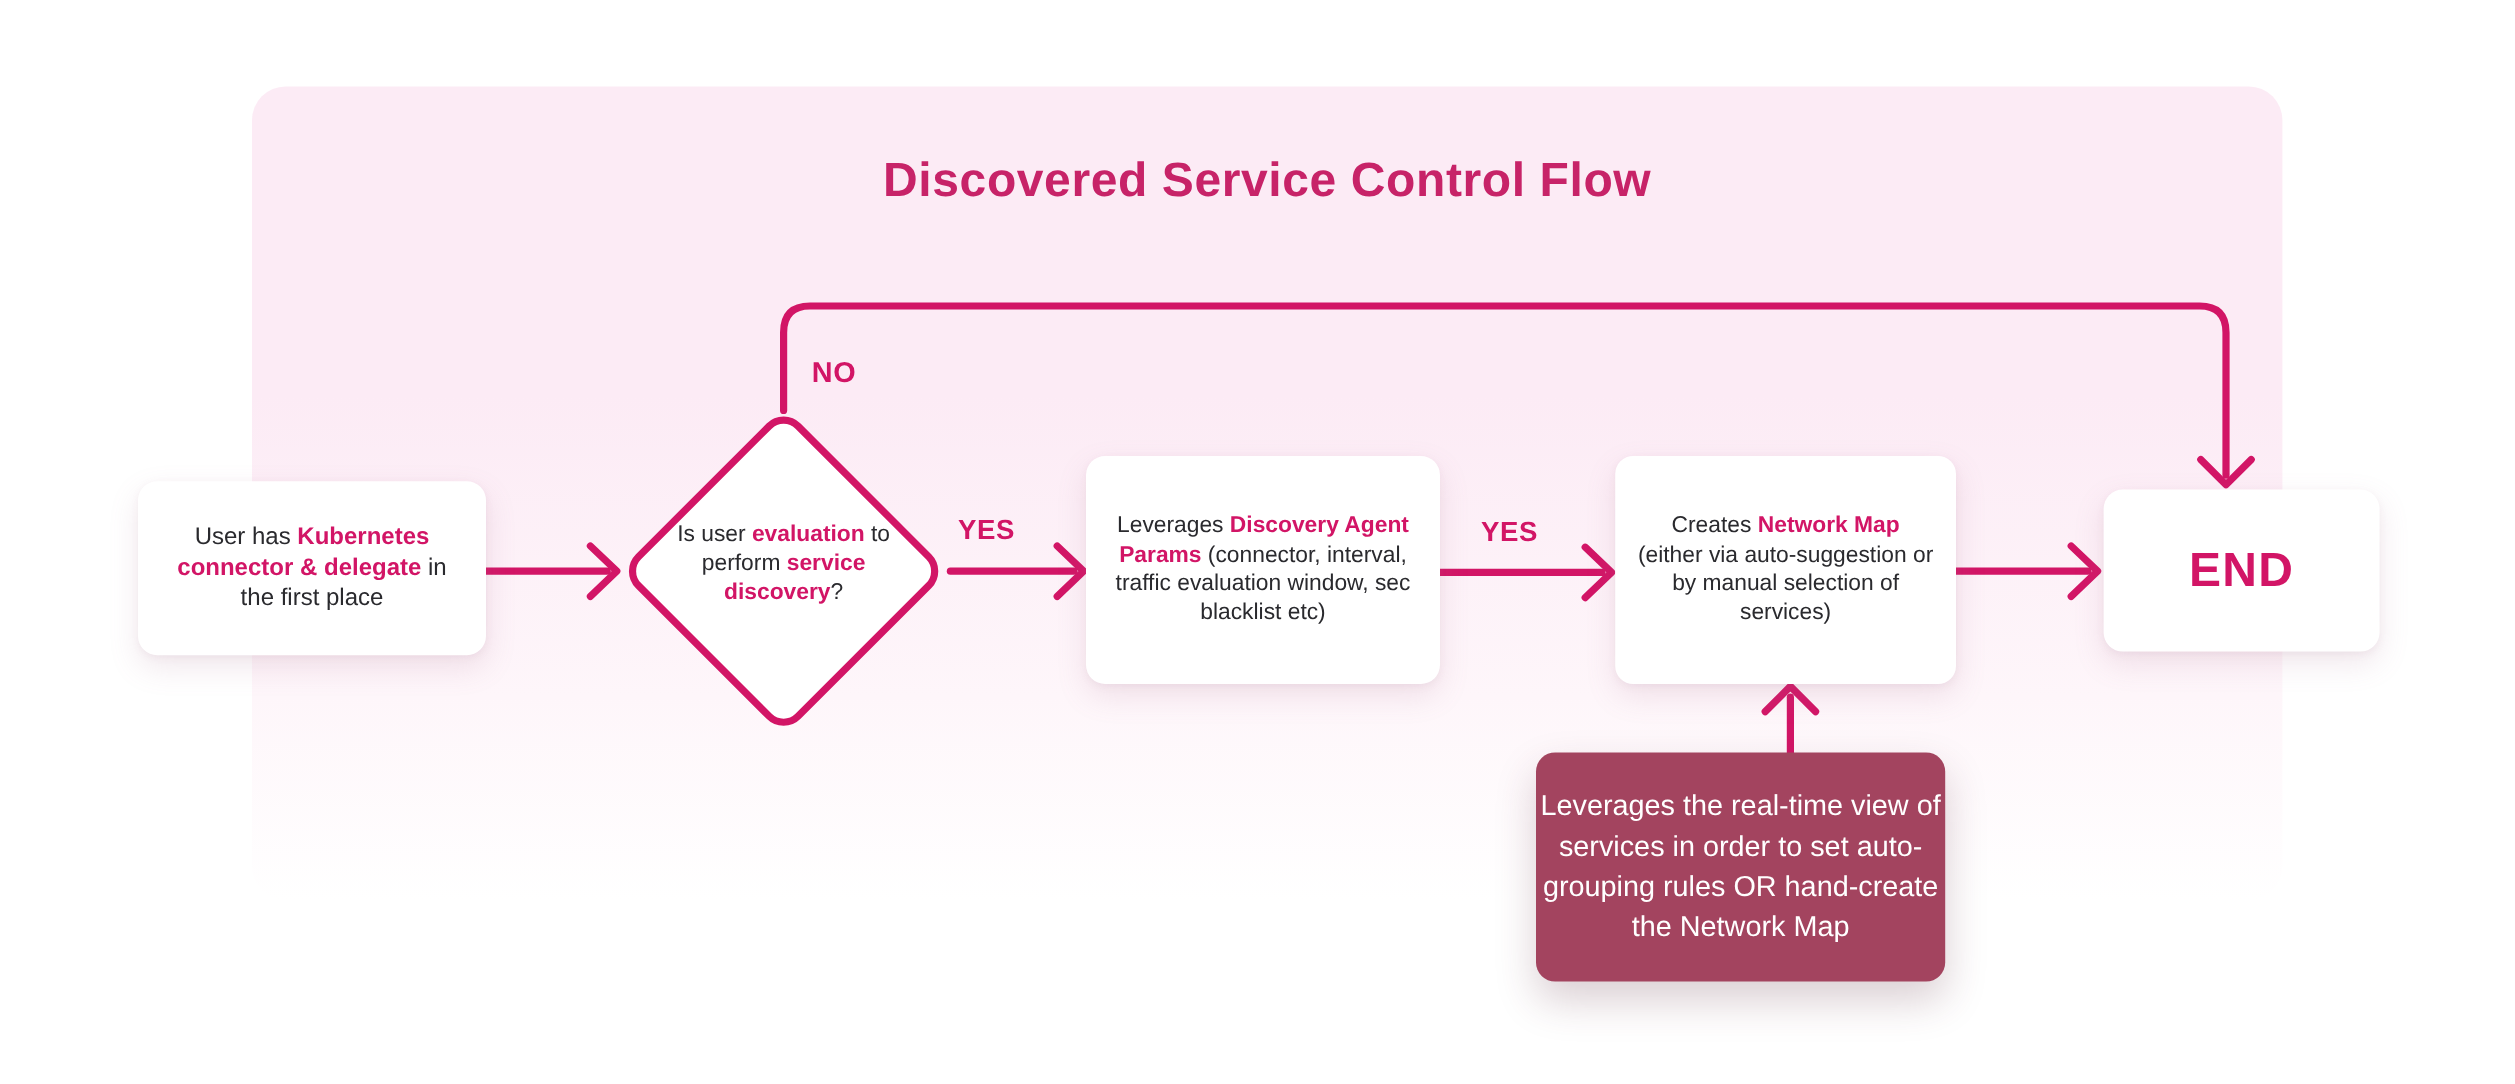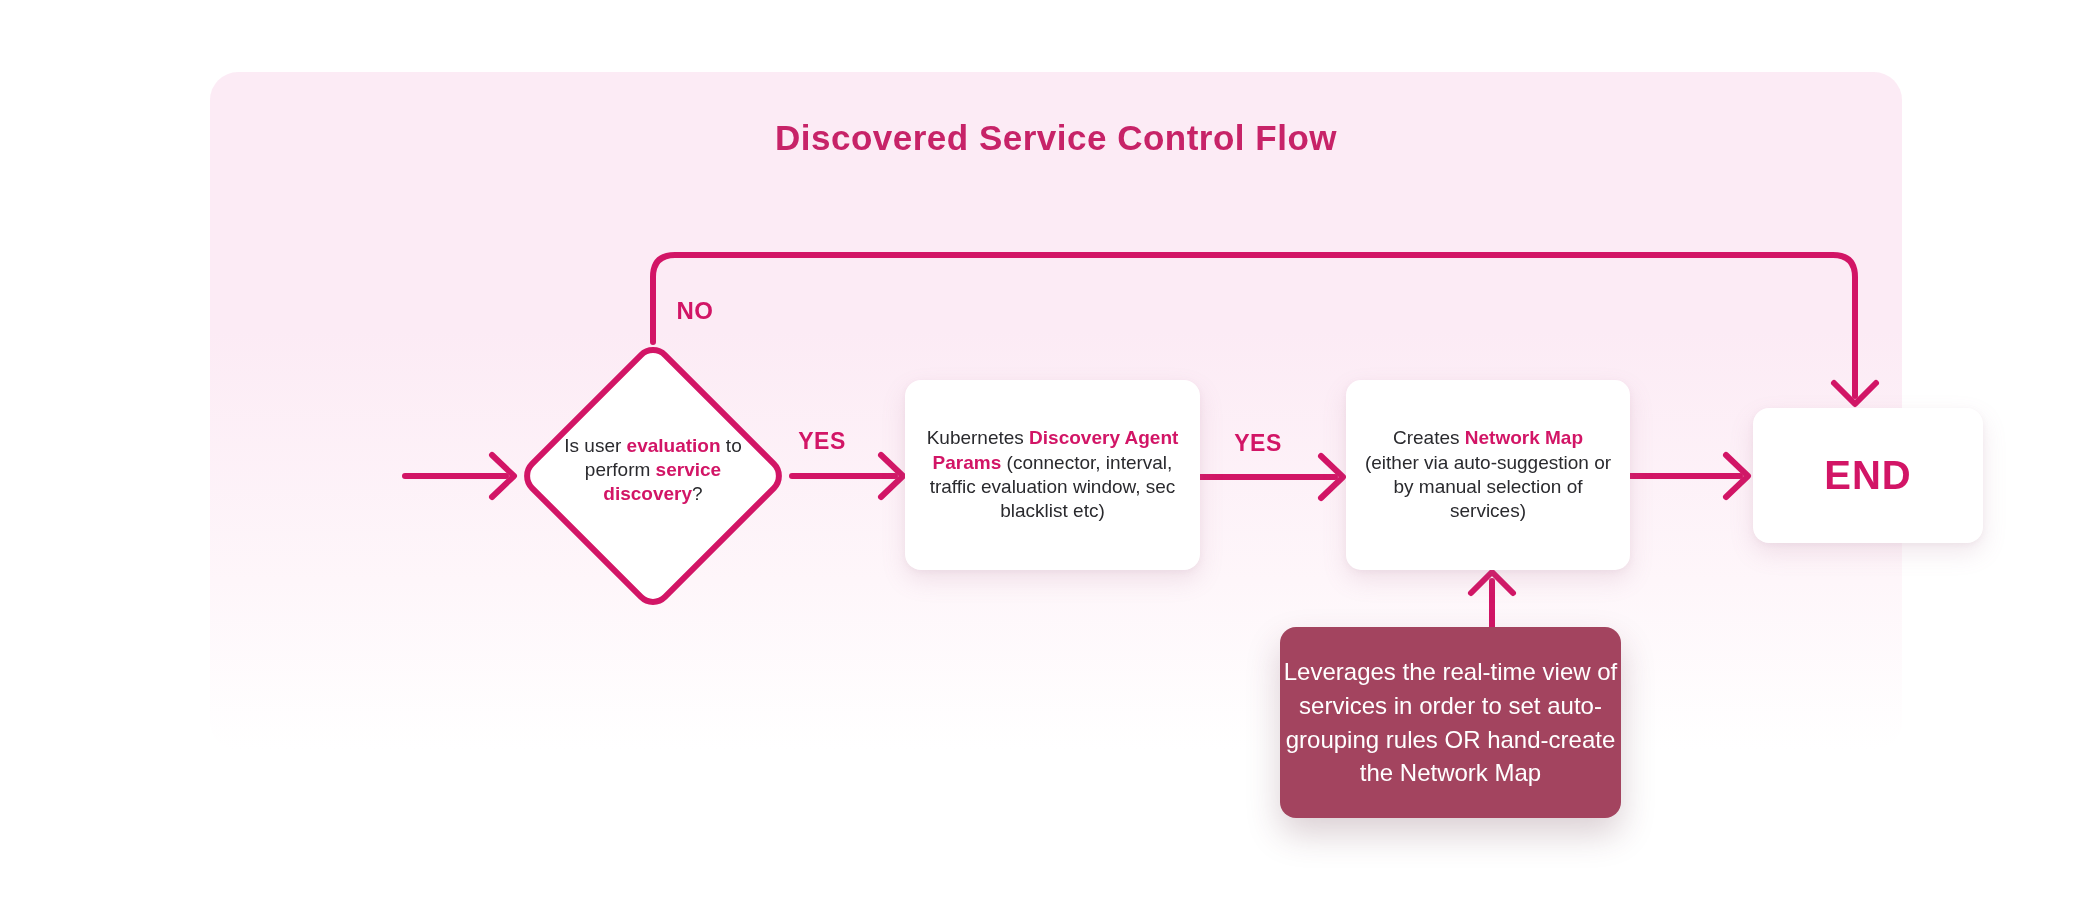--- a/index.html
+++ b/index.html
@@ -21,23 +21,23 @@
     overflow:hidden;
   }
   .panel{
     position:absolute;
     left:210px;top:72px;width:1692px;height:678px;
     border-radius:28px;
     background:linear-gradient(180deg,var(--panel-top) 0%,var(--panel-top) 38%,#fef6fa 75%,#ffffff 100%);
   }
   .title{
     position:absolute;
-    left:210px;top:118px;width:1692px;
+    left:210px;top:128px;width:1692px;
     text-align:center;
-    font-size:35px;font-weight:bold;
+    font-size:40px;font-weight:bold;
     color:var(--title-color);
     letter-spacing:.5px;
   }
   svg.connectors{
     position:absolute;left:0;top:0;width:2096px;height:903px;
     pointer-events:none;
   }
   svg.connectors path{
     fill:none;
     stroke:var(--accent);
@@ -126,28 +126,31 @@
     <path d="M1200 477 H1335"></path>
     <path d="M1321 456 L1343 477 L1321 498"></path>
 
     <path d="M1630 476 H1740"></path>
     <path d="M1726 455 L1748 476 L1726 497"></path>
 
     <path d="M1492 649 V581"></path>
     <path d="M1471 593 L1492 572 L1513 593"></path>
   </svg>
 
+  <div class="node node-start">
+    <div class="inner"><span>User has </span><span class="hl">Kubernetes connector &amp; delegate</span><span> in the first place</span></div>
+  </div>
 
   <div class="diamond-shape"></div>
   <div class="diamond-text">
     <div class="inner"><span>Is user </span><span class="hl">evaluation</span><span> to perform </span><span class="hl">service discovery</span><span>?</span></div>
   </div>
 
   <div class="node node-configure">
-    <div class="inner"><span>Kubernetes </span><span class="hl">Discovery Agent Params</span><span> (connector, interval, traffic evaluation window, sec blacklist etc)</span></div>
+    <div class="inner"><span>Leverages </span><span class="hl">Discovery Agent Params</span><span> (connector, interval, traffic evaluation window, sec blacklist etc)</span></div>
   </div>
 
   <div class="node node-create">
     <div class="inner"><span>Creates </span><span class="hl">Network Map</span><span> (either via auto-suggestion or by manual selection of services)</span></div>
   </div>
 
   <div class="node node-end">
     <div class="inner">END</div>
   </div>
 

